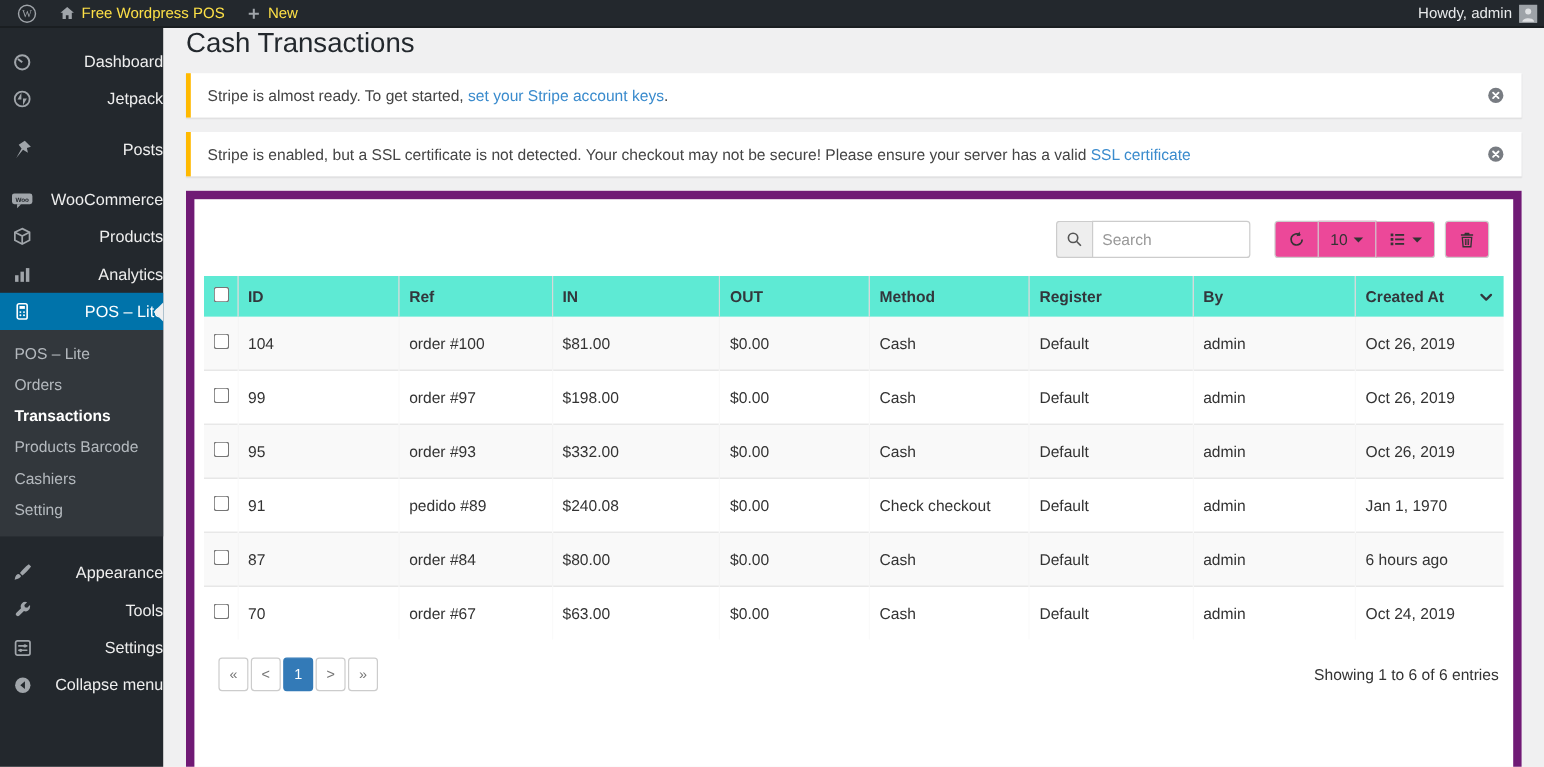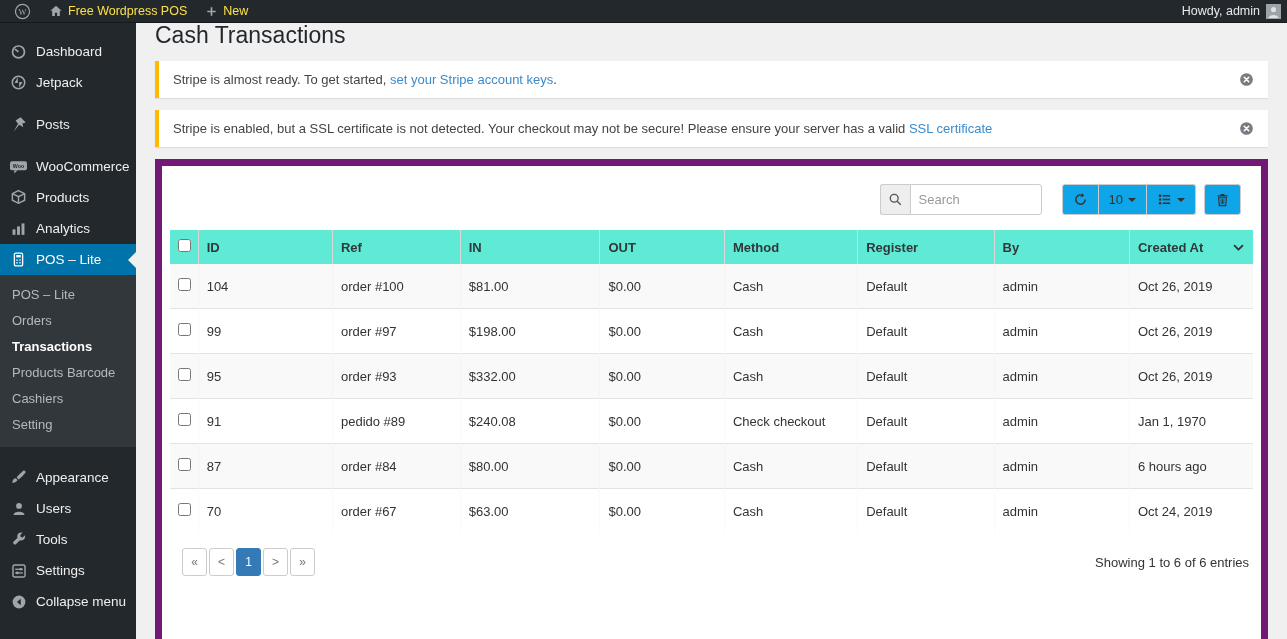--- a/index.html
+++ b/index.html
@@ -13,21 +13,21 @@
   .ab-left { display:flex; align-items:center; gap:6px; padding-left:8px; }
   .ab-item { display:flex; align-items:center; gap:5px; padding:0 6px; color:#fde047; }
   .ab-right { margin-left:auto; display:flex; align-items:center; gap:6px; padding-right:6px;text-align:right; }
   .ab-icon { color:#a0a5aa; display:inline-flex; }
   .avatar { width:15px; height:15px; background:#9ea3a8; display:inline-flex; }
 
   
   .sidebar { position:fixed; top:23px; left:0; bottom:0; width:136px;
     background:#23282d; color:#eee; font-size:13.5px; }
   .menu-item { display:flex; align-items:center; gap:8px; height:31px;
-    padding-left:9px; cursor:pointer; color:#eee; position:relative; }
+    padding-left:9px; cursor:pointer; color:#eee; position:relative;justify-content:space-between; }
   .menu-item .micon { color:#a0a5aa; display:inline-flex; width:19px; justify-content:center; }
   .menu-item.active { background:#0073aa; color:#fff; }
   .menu-item.active .micon { color:#fff; }
   .menu-item.active::after { content:""; position:absolute; right:0; top:50%;
     margin-top:-8px; border:8px solid transparent; border-right-color:#f0f0f1; }
   .menu-sep { height:11px; }
   .submenu { background:#32373c; padding:6px 0 10px 12px; }
   .submenu-item { color:#b4b9be; font-size:13px; padding:5.5px 0; cursor:pointer; }
   .submenu-item.current { color:#fff; font-weight:bold; }
   .sidebar-top-pad { height:13px; }
@@ -46,21 +46,21 @@
   
   .panel { background:#fff; border:7px solid #701a75; padding:10px 8px 24px 8px; height:538px; }
   .toolbar { display:flex; justify-content:flex-end; align-items:center; margin:8px 12px 15px 0; }
   .search-group { display:flex; height:31px; }
   .search-addon { width:30px; background:#eee; border:1px solid #ccc; border-right:none;
     border-radius:3px 0 0 3px; display:flex; align-items:center; justify-content:center; color:#555; }
   .search-input { width:132px; border:1px solid #ccc; border-radius:0 3px 3px 0;
     padding:0 8px; font-size:13px; color:#333; outline:none; font-family:inherit; }
   .search-input::placeholder { color:#999; }
   .btn-group { display:flex; margin-left:20px; }
-  .btn { height:31px; background:#0ea5e9; border:1px solid #ccc; color:#333;
+  .btn { height:31px; background:#ec4899; border:1px solid #ccc; color:#333;
     display:flex; align-items:center; justify-content:center; gap:5px;
     padding:0 10px; font-size:13px; cursor:pointer; }
   .btn-group .btn + .btn { border-left:none; }
   .btn-group .btn:first-child { border-radius:3px 0 0 3px; }
   .btn-group .btn:last-child { border-radius:0 3px 3px 0; }
   .btn.single { border-radius:3px; margin-left:8px; }
   .caret { width:0; height:0; border-left:4px solid transparent;
     border-right:4px solid transparent; border-top:4.5px solid #333; }
 
   
@@ -223,29 +223,20 @@
   <div class="menu-item">
     <span class="micon">
       <svg width="17" height="17" viewBox="0 0 20 20">
           <path d="M16.5 1.5 C13 4 9.5 7.8 7.8 10 L10.2 12.4 C12.6 10.6 16.4 6.8 18.7 3.6 Z" fill="currentColor"></path>
           <path d="M6.8 11 C4.6 11 3.2 12.6 2.6 16.6 C6.2 16 8.2 14.8 8.9 13 Z" fill="currentColor"></path>
         </svg>
     </span>
     <span>Appearance</span>
   </div>
 
-  <div class="menu-item">
-    <span class="micon">
-      <svg width="16" height="16" viewBox="0 0 20 20">
-          <circle cx="10" cy="6.2" r="3.6" fill="currentColor"></circle>
-          <path d="M3.2 17.5 C3.2 12 16.8 12 16.8 17.5 Z" fill="currentColor"></path>
-        </svg>
-    </span>
-    <span>Users</span>
-  </div>
 
   <div class="menu-item">
     <span class="micon">
       <svg width="16" height="16" viewBox="0 0 20 20">
           <path d="M17.6 5.8 a4.8 4.8 0 0 1 -6.4 4.5 L6.4 15 a2.1 2.1 0 1 1 -3 -3 L8.2 7.3 a4.8 4.8 0 0 1 6.3 -6.3 L11.6 3.9 l0.6 2.4 2.4 0.6 2.9 -2.9 c0.1 0.6 0.1 1.2 0.1 1.8 Z" fill="currentColor"></path>
         </svg>
     </span>
     <span>Tools</span>
   </div>
 

